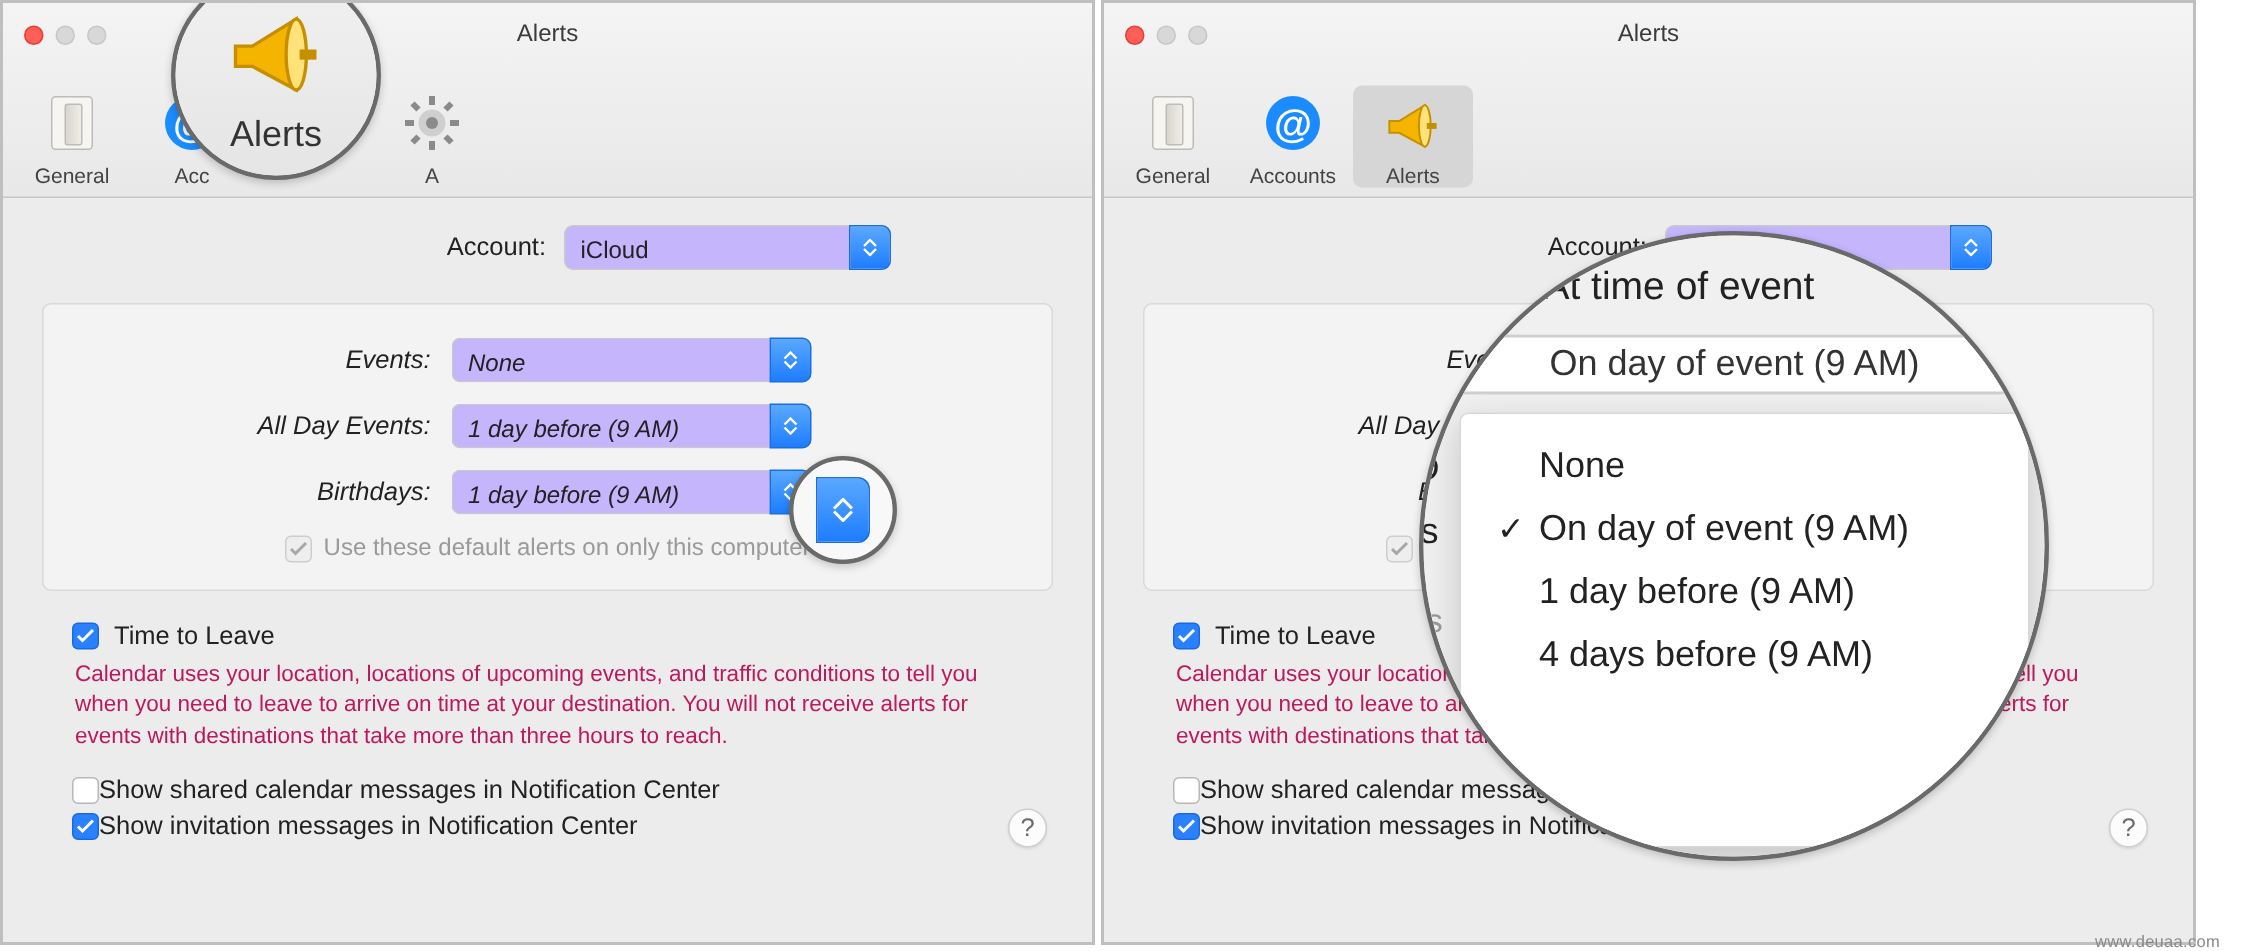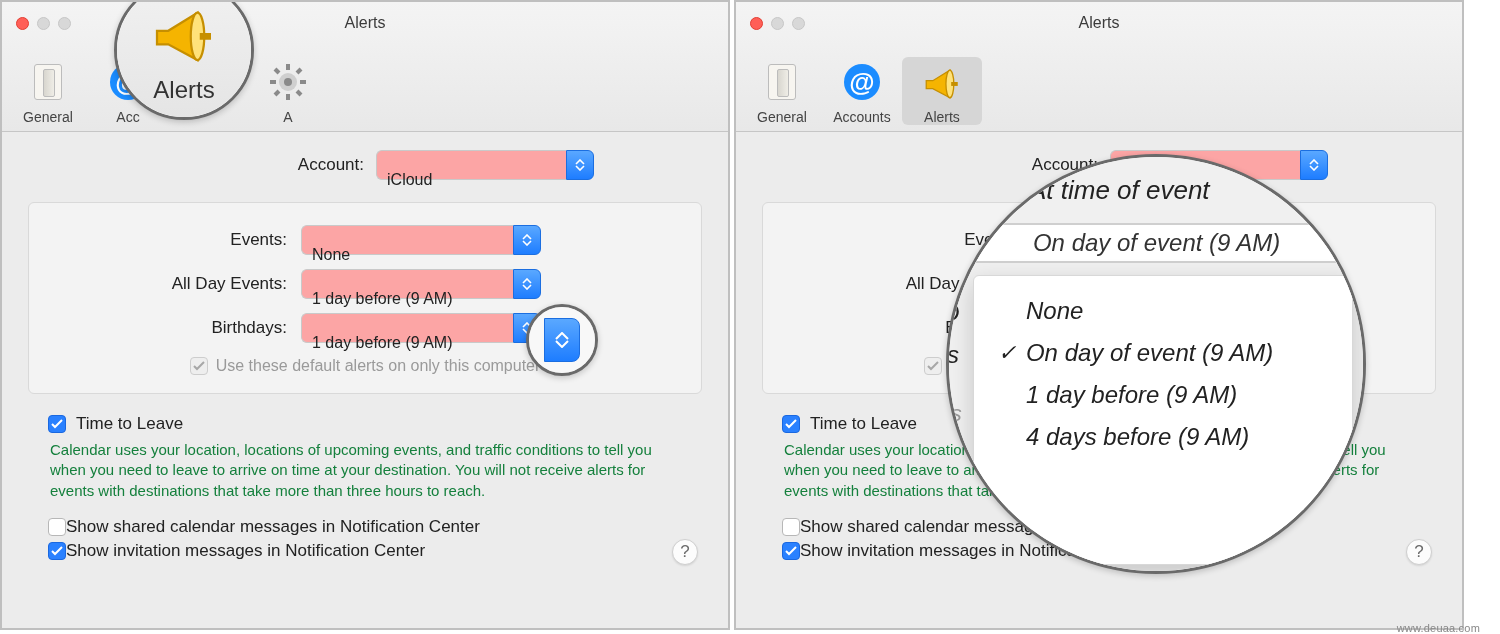--- a/index.html
+++ b/index.html
@@ -40,50 +40,50 @@
   .ico-at { width: 36px; height: 36px; background: #1b8cff; border-radius: 50%; color: #fff; font-size: 26px; line-height: 36px; font-weight: 600; }
   .ico-gear svg { width: 40px; height: 40px; }
   .ico-horn svg { width: 42px; height: 42px; }
   
   
   .content { position: relative; padding: 18px 26px 18px 26px; }
   .row-account { display: flex; align-items: center; justify-content: center; margin-bottom: 22px; }
   .lbl-account { width: 240px; text-align: right; padding-right: 12px; font-size: 17px; color: #222; }
   .mac-select { display: inline-flex; align-items: center; }
   .mac-select .sbody {
-    height: 30px; line-height: 30px; padding: 14px 10px;
-    background: #fca5a5; border: 1px solid #c9c9c9; border-right: none;
+    height: 30px; line-height: 30px; padding: 2px 10px;
+    background: #c4b5fd; border: 1px solid #c9c9c9; border-right: none;
     border-radius: 6px 0 0 6px; font-size: 16px; color: #222; min-width: 190px;
   }
   .mac-select .sbtn {
     width: 28px; height: 30px; background: linear-gradient(to bottom,#5aa8ff,#1e7dff);
     border: 1px solid #1b6ee0; border-radius: 0 6px 6px 0;
     color: #fff; display: flex; flex-direction: column; align-items: center; justify-content: center;
   }
   .sbtn svg { width: 10px; height: 6px; display: block; }
 
   .groupbox { margin: 0 0 20px 0; border: 1px solid #d9d9d9; border-radius: 6px; background: #f3f3f3; padding: 22px 30px 18px 30px; }
-  .grow { display: flex; align-items: center; margin-bottom: 14px; }
+  .grow { display: flex; align-items: center; margin-bottom: 14px; font-style: italic; }
   .glabel { width: 242px; text-align: right; padding-right: 14px; font-size: 17px; color: #222; }
   .mac-select.w240 .sbody { min-width: 212px; }
   .defaultrow { display: flex; align-items: center; justify-content: center; margin-top: 6px; color: #9a9a9a; font-size: 16px; }
   .defaultrow .cb { margin-right: 8px; }
 
   .cb {
     width: 18px; height: 18px; border: 1px solid #b7b7b7; border-radius: 4px;
     background: #fff; display: inline-flex; align-items: center; justify-content: center;
     vertical-align: middle;
   }
   .cb.checked { background: #2a81ff; border-color: #1a68e0; }
   .cb.checked svg { width: 12px; height: 10px; }
   .cb.disabled { background: #eee; border-color: #cdcdcd; }
   .cb.disabled svg path { stroke: #a7a7a7; }
 
   .section-ttl { display: flex; align-items: center; gap: 10px; margin: 4px 0 6px 20px; font-size: 17px; }
-  .desc { margin: 0 22px 16px 22px; font-size: 15px; color: #15803d; line-height: 1.35; }
+  .desc { margin: 0 22px 16px 22px; font-size: 15px; color: #be185d; line-height: 1.35; }
   .line { display: flex; align-items: center; margin: 4px 0 4px 20px; font-size: 17px; }
   .helpbtn {
     position: absolute; right: 30px; bottom: 18px; width: 26px; height: 26px;
     border-radius: 50%; background: #fcfcfc; border: 1px solid #cfcfcf;
     color: #6b6b6b; font-size: 17px; text-align: center; line-height: 24px;
     box-shadow: 0 1px 2px rgba(0,0,0,0.1);
   }
 
   
   .mag {
@@ -98,21 +98,21 @@
   .mag-alerts .big-label { font-size: 24px; color: #333; margin-top: 4px; }
   .mag-stepper { left: 524px; top: 302px; width: 72px; height: 72px; }
   .mag-stepper .mag-inner { display: flex; align-items: center; justify-content: center; background: rgba(245,245,245,0.7); }
   .mag-stepper .bigbtn {
     width: 36px; height: 44px; background: linear-gradient(to bottom,#5aa8ff,#1e7dff);
     border: 1px solid #1b6ee0; border-radius: 0 8px 8px 0;
     display: flex; flex-direction: column; align-items: center; justify-content: center;
   }
   .mag-stepper .bigbtn svg { width: 14px; height: 8px; }
   .mag-menu { left: 960px; top: 152px; width: 420px; height: 420px; }
-  .mag-menu .mag-inner { background: #f0f0f0; font-size: 24px; color: #222; font-style: italic; }
+  .mag-menu .mag-inner { background: #f0f0f0; font-size: 24px; color: #222; }
   .menu-edge-top {
     position: absolute; top: 18px; left: 80px; font-size: 26px; color: #222;
   }
   .menu-select-peek {
     position: absolute; top: 66px; left: 24px; right: 24px; height: 40px;
     border-top: 2px solid #cfcfcf; border-bottom: 2px solid #cfcfcf;
     background: #fff; display: flex; align-items: center; padding-left: 60px;
     font-size: 24px; color: #333; overflow: hidden; white-space: nowrap;
   }
   .menu-card {

